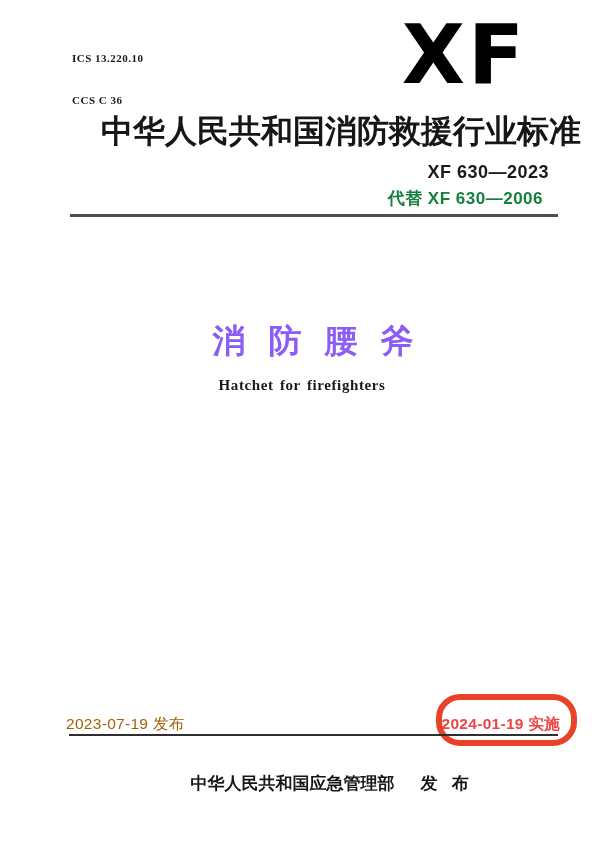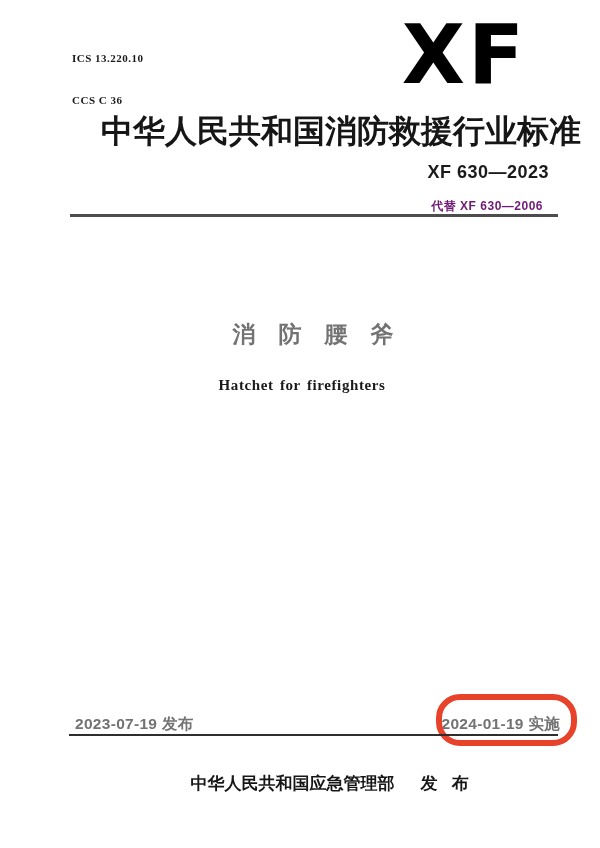--- a/index.html
+++ b/index.html
@@ -60,81 +60,81 @@
     right: 51px;
     top: 162px;
     font-size: 18px;
     font-weight: 700;
     letter-spacing: 0.5px;
     color: #1a1a1a;
   }
   .std-replaces {
     position: absolute;
     right: 57px;
-    top: 198px;
-    font-size: 12px;
+    top: 187px;
+    font-size: 17px;
     font-weight: 600;
     letter-spacing: 0.5px;
-    color: #701a75;
+    color: #15803d;
   }
   .rule-top {
     position: absolute;
     left: 70px;
     top: 214px;
     width: 488px;
     height: 3px;
     background: #4d4d4d;
   }
   
   .title-cn {
     position: absolute;
     left: 50%;
     top: 319px;
     transform: translateX(-50%);
     margin-left: 13px;
     padding-left: 23px; 
-    font-size: 23px;
+    font-size: 33px;
     font-weight: 600;
     letter-spacing: 23px;
     white-space: nowrap;
-    color: #737373;
+    color: #8b5cf6;
   }
   .title-en {
     position: absolute;
     left: 50%;
     top: 377px;
     transform: translateX(-50%);
     margin-left: 2px;
     font-family: "Liberation Serif", serif;
     font-size: 15px;
     font-weight: 700;
     letter-spacing: 0.6px;
     word-spacing: 2px;
     white-space: nowrap;
     color: #1a1a1a;
   }
   
   .issue-date {
     position: absolute;
-    left: 75px;
+    left: 66px;
     top: 714px;
     font-size: 15.5px;
-    font-weight: 700;
+    font-weight: 400;
     letter-spacing: 0.3px;
-    color: #737373;
+    color: #a16207;
     white-space: nowrap;
   }
   .impl-date {
     position: absolute;
     right: 40px;
     top: 714px;
     font-size: 15.5px;
     font-weight: 700;
     letter-spacing: 0.3px;
-    color: #737373;
+    color: #ef4444;
     white-space: nowrap;
   }
   .rule-bottom {
     position: absolute;
     left: 69px;
     top: 734px;
     width: 489px;
     height: 2px;
     background: #2e2e2e;
   }

